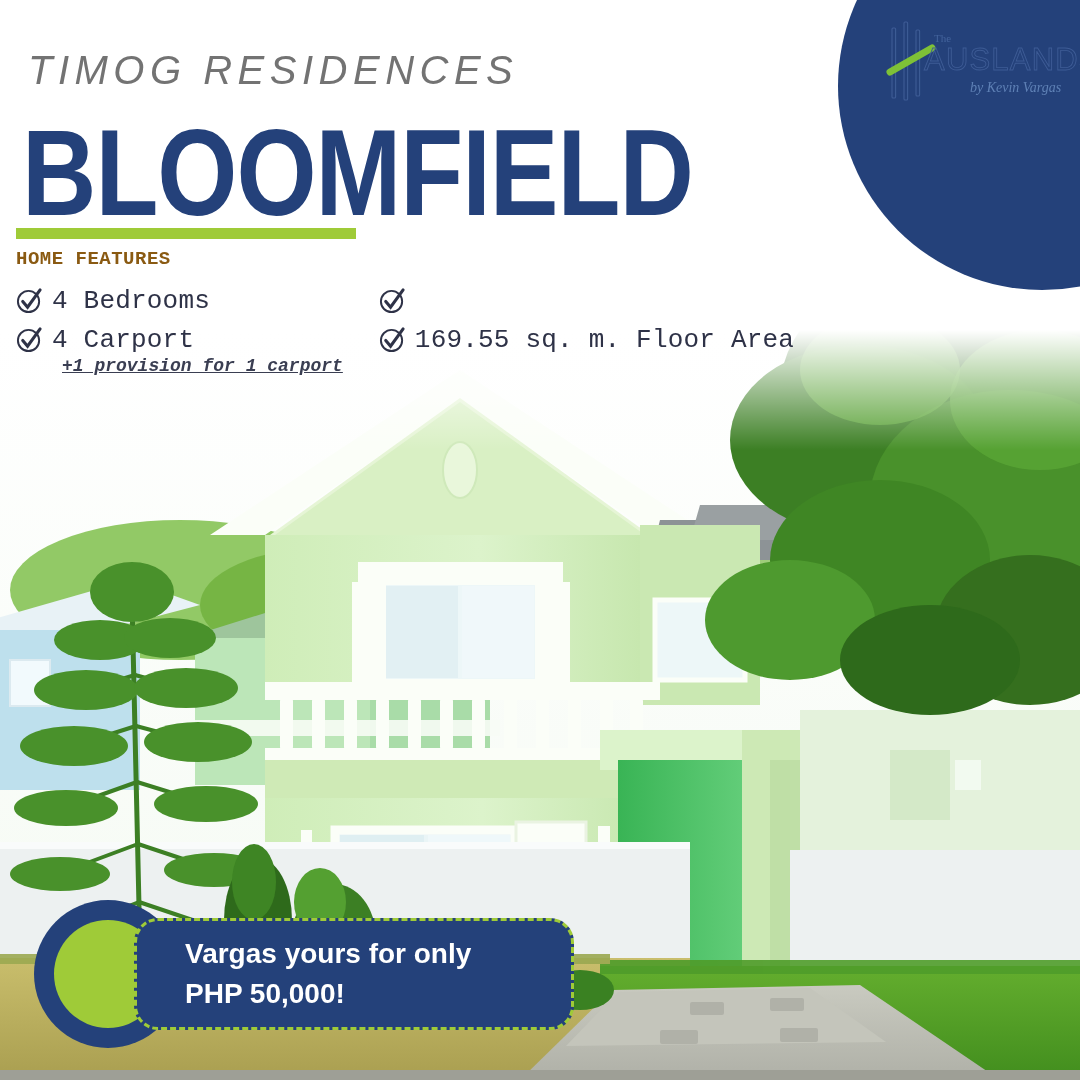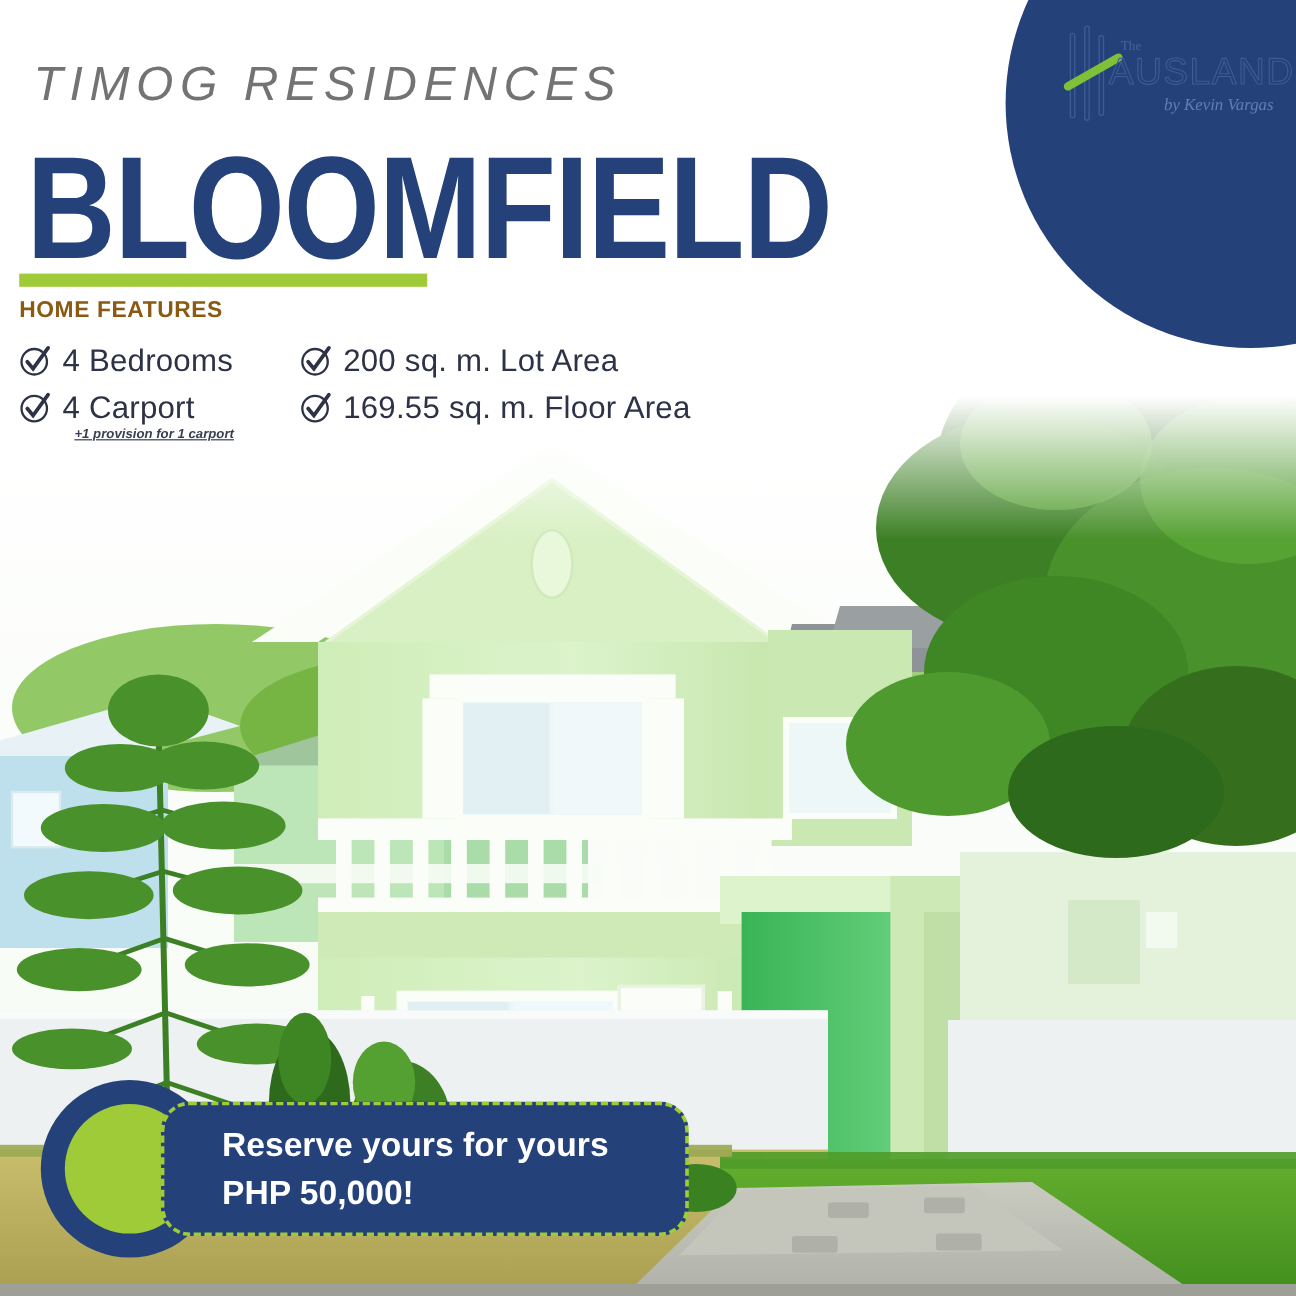--- a/index.html
+++ b/index.html
@@ -59,40 +59,41 @@
     width:340px; height:11px;
     background:#9FCB38;
     z-index:4;
   }
 
   
   #features{
     position:absolute;
     left:16px; top:248px;
     z-index:4;
+    font-family:Liberation Mono, monospace;
   }
   #features-label{
     font-size:19px;
     font-weight:bold;
     color:#8A5A12;
     letter-spacing:.5px;
     margin-bottom:12px;
   }
-  .feat-cols{ display:flex; align-items:flex-start; gap:55px; }
+  .feat-cols{ display:flex; align-items:flex-start; gap:36px; }
   .feat-col{ display:flex; flex-direction:column; gap:2px; }
   .feat-row{ display:flex; align-items:center; gap:9px; height:37px; }
   .chk{ width:27px; height:27px; flex:0 0 27px; display:block; }
   .feat-text{
     font-size:26px;
     color:#2E3247;
     white-space:nowrap;
     letter-spacing:.2px;
   }
   #carport-note{
-    font-size:11px;
+    font-size:18px;
     font-style:italic;
     font-weight:bold;
     color:#3A3E52;
     text-decoration:underline;
     margin-left:46px;
     margin-top:-4px;
     white-space:nowrap;
   }
 
   
@@ -190,21 +191,20 @@
 
       <div id="carport-note">+1 provision for 1 carport</div>
     </div>
 
     <div class="feat-col">
       <div class="feat-row">
         <svg class="chk" viewBox="0 0 28 28">
           <circle cx="13" cy="15" r="11" fill="none" stroke="#2E3247" stroke-width="2"></circle>
           <path d="M7 15 L12 21 L25 3" fill="none" stroke="#2E3247" stroke-width="3.2" stroke-linecap="round"></path>
         </svg>
-        <span class="feat-text">200 sq. m. Lot Area</span>
       </div>
       <div class="feat-row">
         <svg class="chk" viewBox="0 0 28 28">
           <circle cx="13" cy="15" r="11" fill="none" stroke="#2E3247" stroke-width="2"></circle>
           <path d="M7 15 L12 21 L25 3" fill="none" stroke="#2E3247" stroke-width="3.2" stroke-linecap="round"></path>
         </svg>
         <span class="feat-text">169.55 sq. m. Floor Area</span>
       </div>
     </div>
   </div>
@@ -428,16 +428,16 @@
   </g>
 
   <rect x="0" y="0" width="1080" height="120" fill="url(#topFade)"></rect>
 </svg>
 
 <div id="cta">
   <div id="cta-circle">
     <div id="cta-circle-inner"></div>
   </div>
   <div id="cta-pill">
-    <div class="cta-line">Reserve yours for yours</div>
+    <div class="cta-line">Vargas yours for only</div>
     <div class="cta-line">PHP 50,000!</div>
   </div>
 </div>
 
 </body></html>

